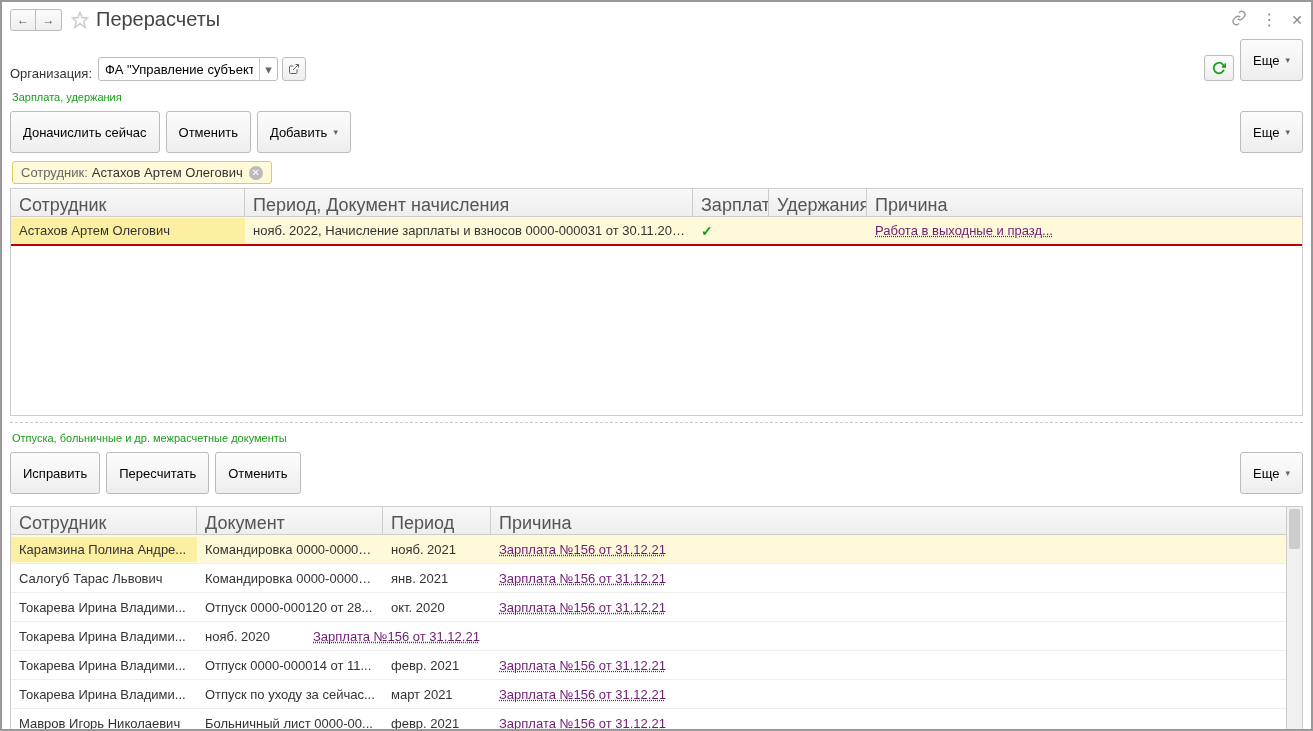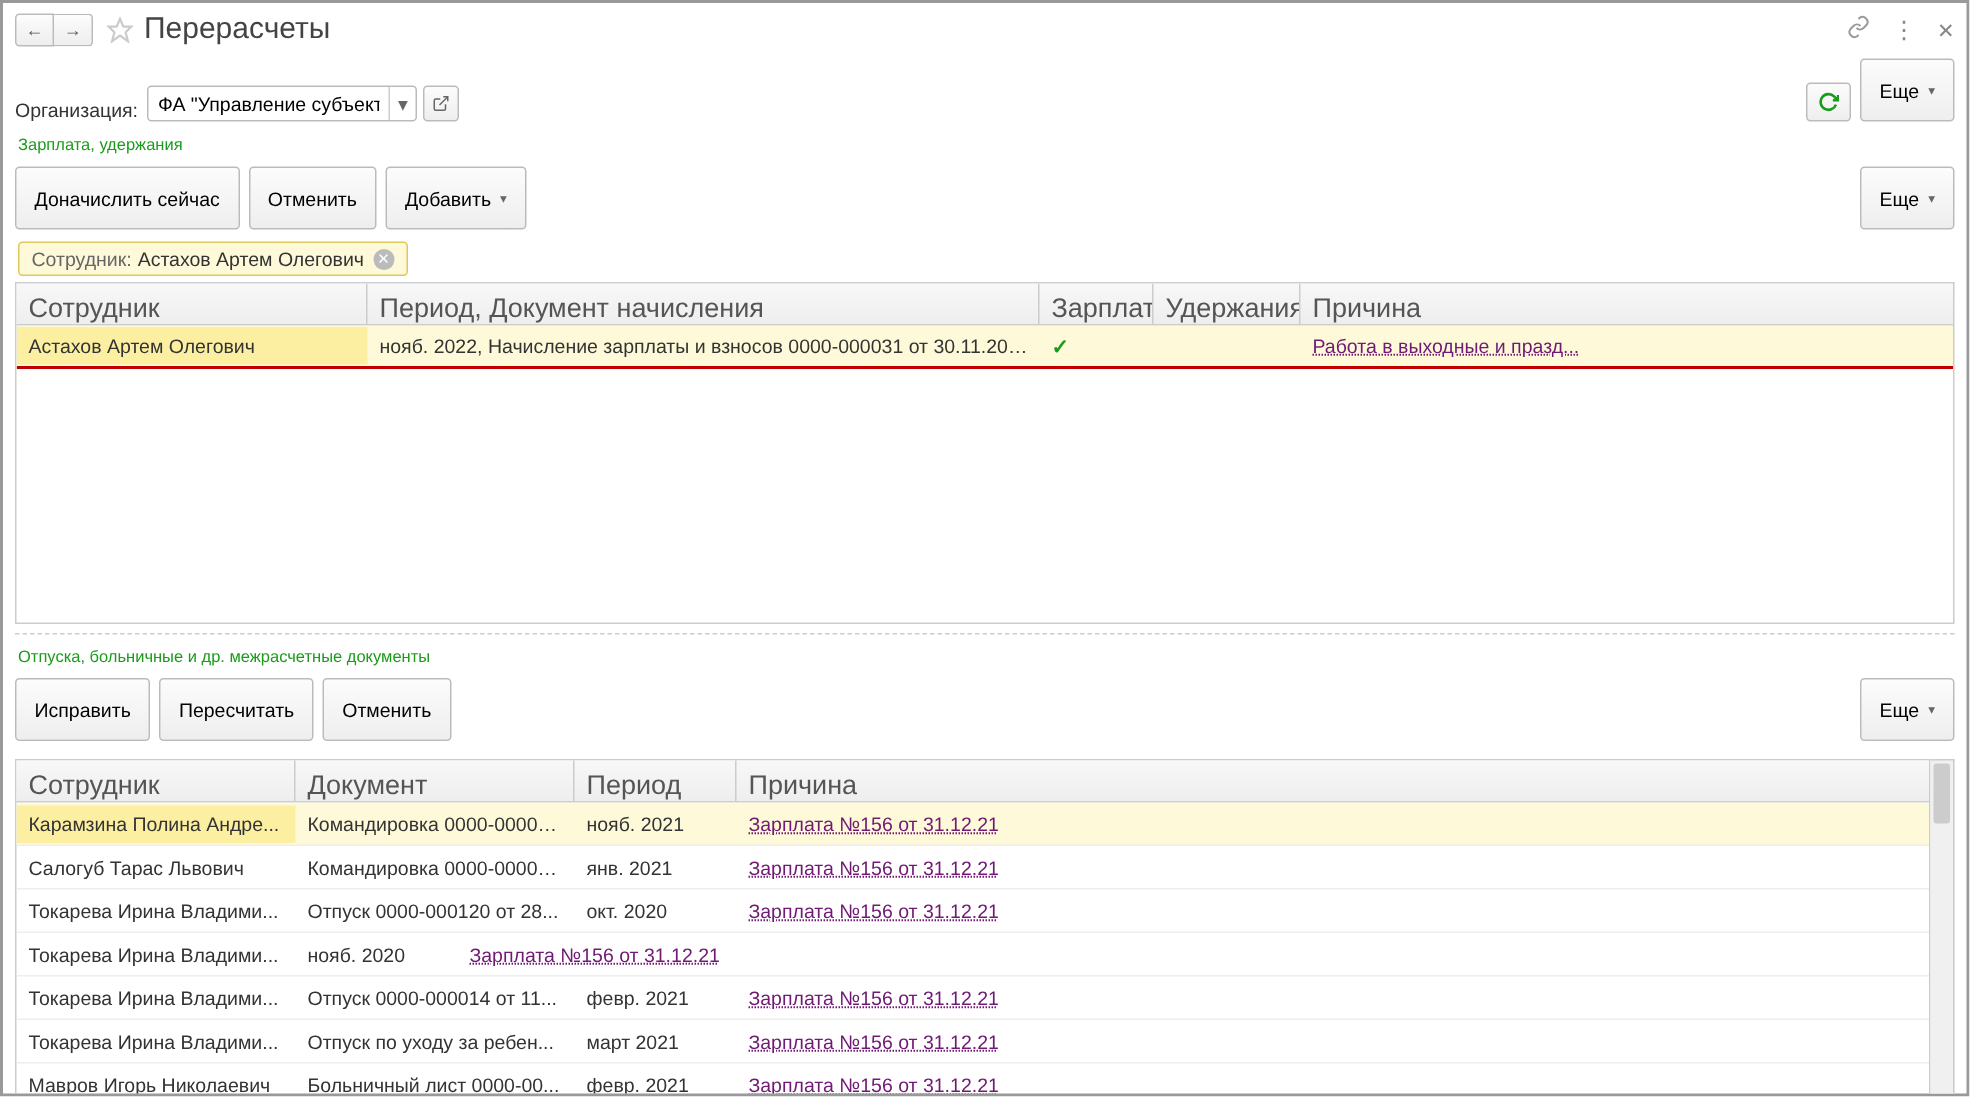--- a/index.html
+++ b/index.html
@@ -194,21 +194,21 @@
             <div class="gc c4"><span class="link">Зарплата №156 от 31.12.21</span></div>
           </div>
           <div class="gr">
             <div class="gc c1">Токарева Ирина Владими...</div>
             <div class="gc c2">Отпуск 0000-000014 от 11...</div>
             <div class="gc c3">февр. 2021</div>
             <div class="gc c4"><span class="link">Зарплата №156 от 31.12.21</span></div>
           </div>
           <div class="gr">
             <div class="gc c1">Токарева Ирина Владими...</div>
-            <div class="gc c2">Отпуск по уходу за ребен...</div>
+            <div class="gc c2">Отпуск по уходу за сейчас...</div>
             <div class="gc c3">март 2021</div>
             <div class="gc c4"><span class="link">Зарплата №156 от 31.12.21</span></div>
           </div>
           <div class="gr">
             <div class="gc c1">Мавров Игорь Николаевич</div>
             <div class="gc c2">Больничный лист 0000-00...</div>
             <div class="gc c3">февр. 2021</div>
             <div class="gc c4"><span class="link">Зарплата №156 от 31.12.21</span></div>
           </div>
         </div>

